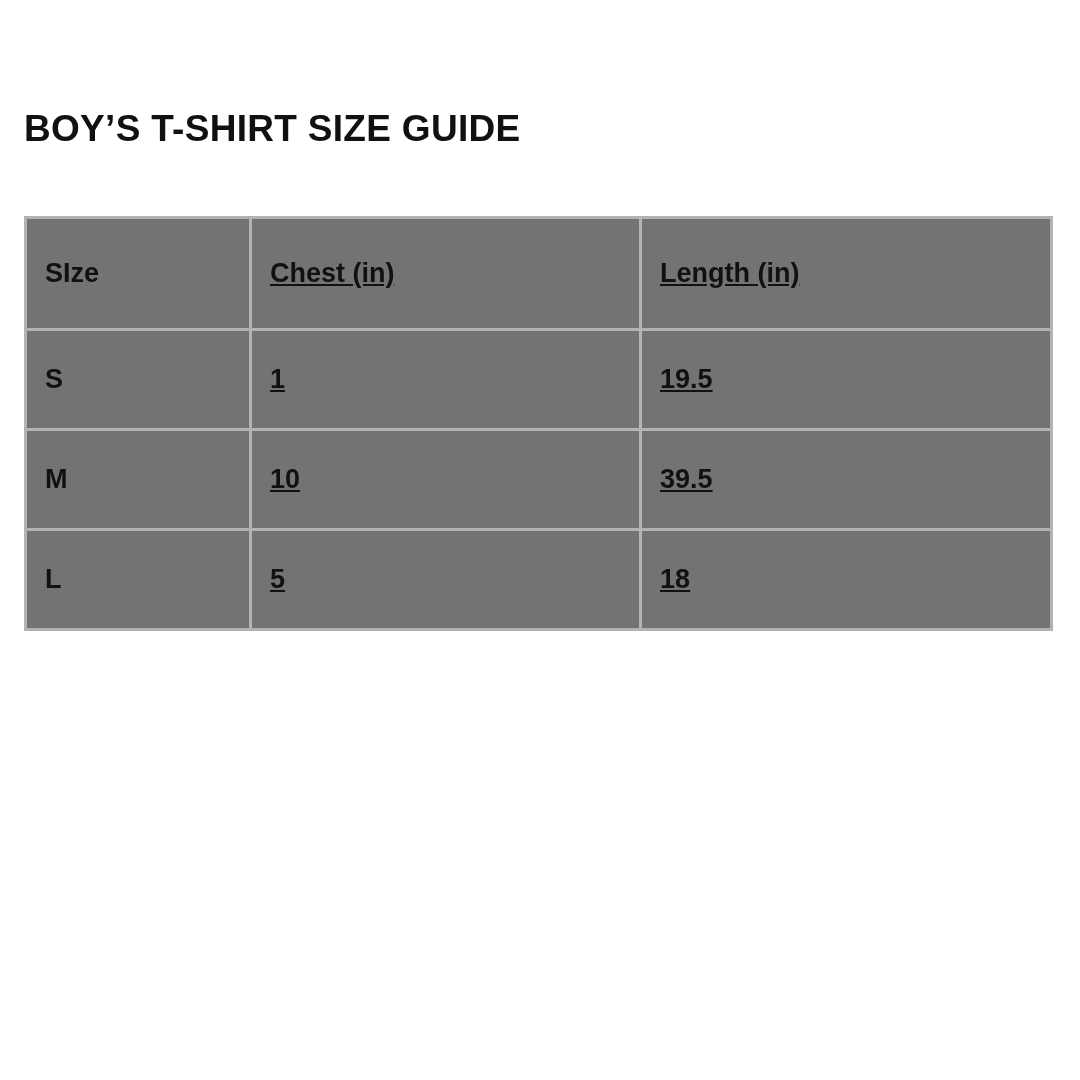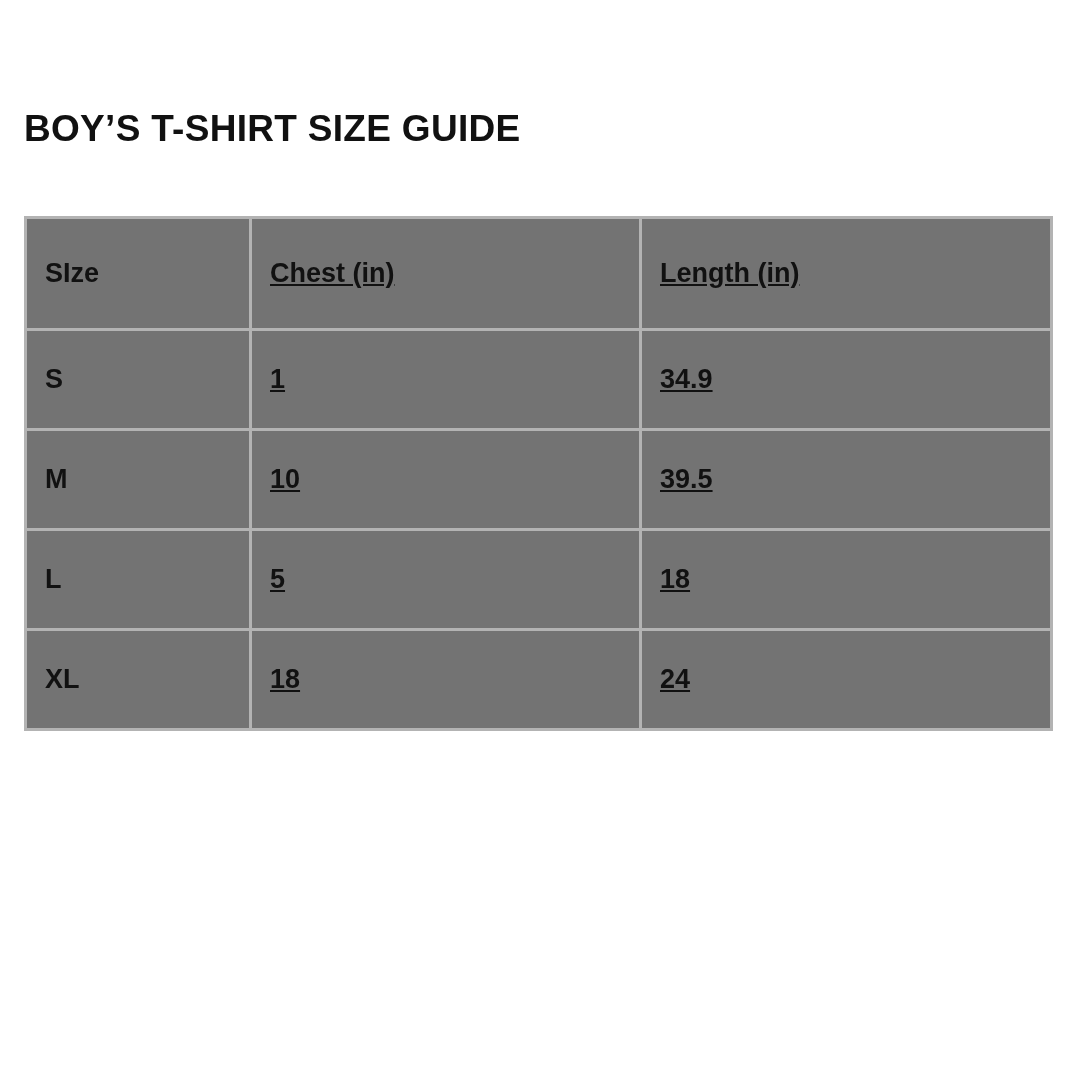--- a/index.html
+++ b/index.html
@@ -81,33 +81,28 @@
       <tr>
         <th class="col-label">SIze</th>
         <th class="col-num">Chest (in)</th>
         <th class="col-num">Length (in)</th>
       </tr>
     </thead>
     <tbody>
       <tr>
         <td class="col-label">S</td>
         <td class="col-num">1</td>
-        <td class="col-num">34.9</td>
+        <td class="col-num">19.5</td>
       </tr>
       <tr>
         <td class="col-label">M</td>
         <td class="col-num">10</td>
         <td class="col-num">39.5</td>
       </tr>
       <tr>
         <td class="col-label">L</td>
         <td class="col-num">5</td>
         <td class="col-num">18</td>
       </tr>
-      <tr>
-        <td class="col-label">XL</td>
-        <td class="col-num">18</td>
-        <td class="col-num">24</td>
-      </tr>
     </tbody>
   </table>
 
 </div>
 
 </body></html>

